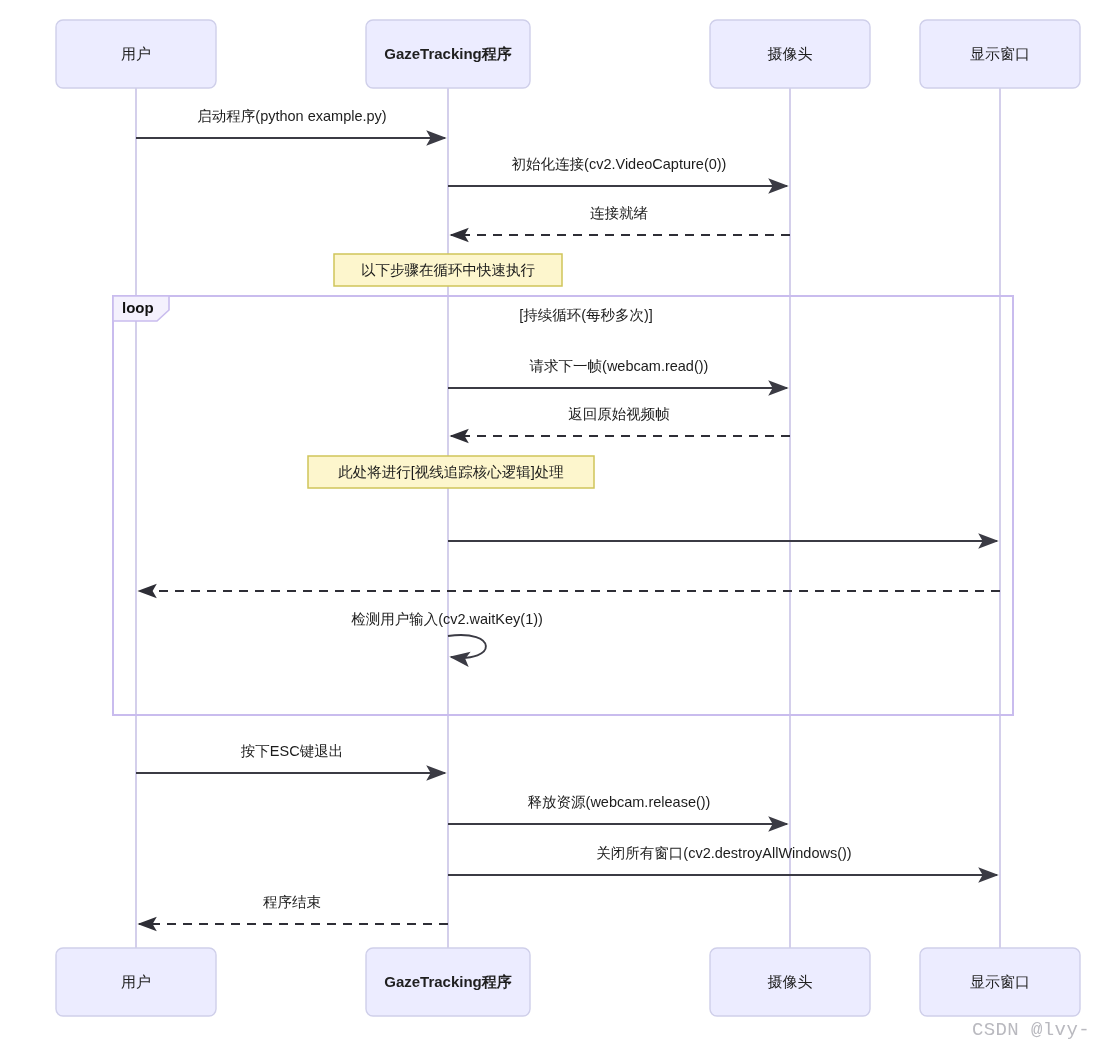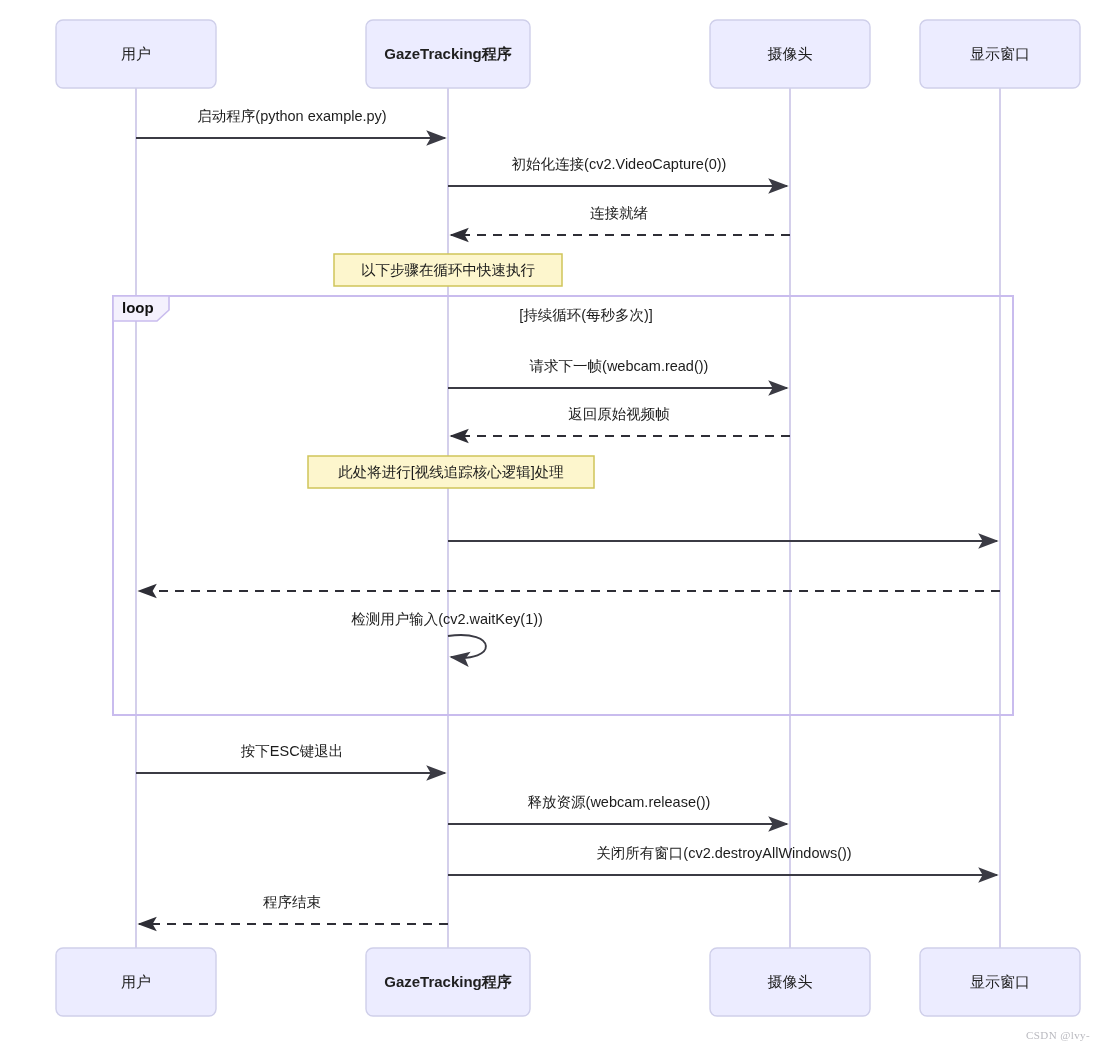--- a/index.html
+++ b/index.html
@@ -92,22 +92,22 @@
     font-family: "Liberation Sans", "DejaVu Sans", sans-serif;
     font-size: 14.5px;
     fill: #1a1a1a;
     text-anchor: middle;
     dominant-baseline: middle;
   }
   .watermark {
     position: absolute;
     right: 14px;
     bottom: 8px;
-    font-family: Liberation Serif, serif;
-    font-size: 11px;
+    font-family: Liberation Mono, monospace;
+    font-size: 19px;
     color: #b9b9bf;
     letter-spacing: 0.4px;
     user-select: none;
   }
 </style>
 </head>
 <body>
 
 <div id="diagram-root">
 

